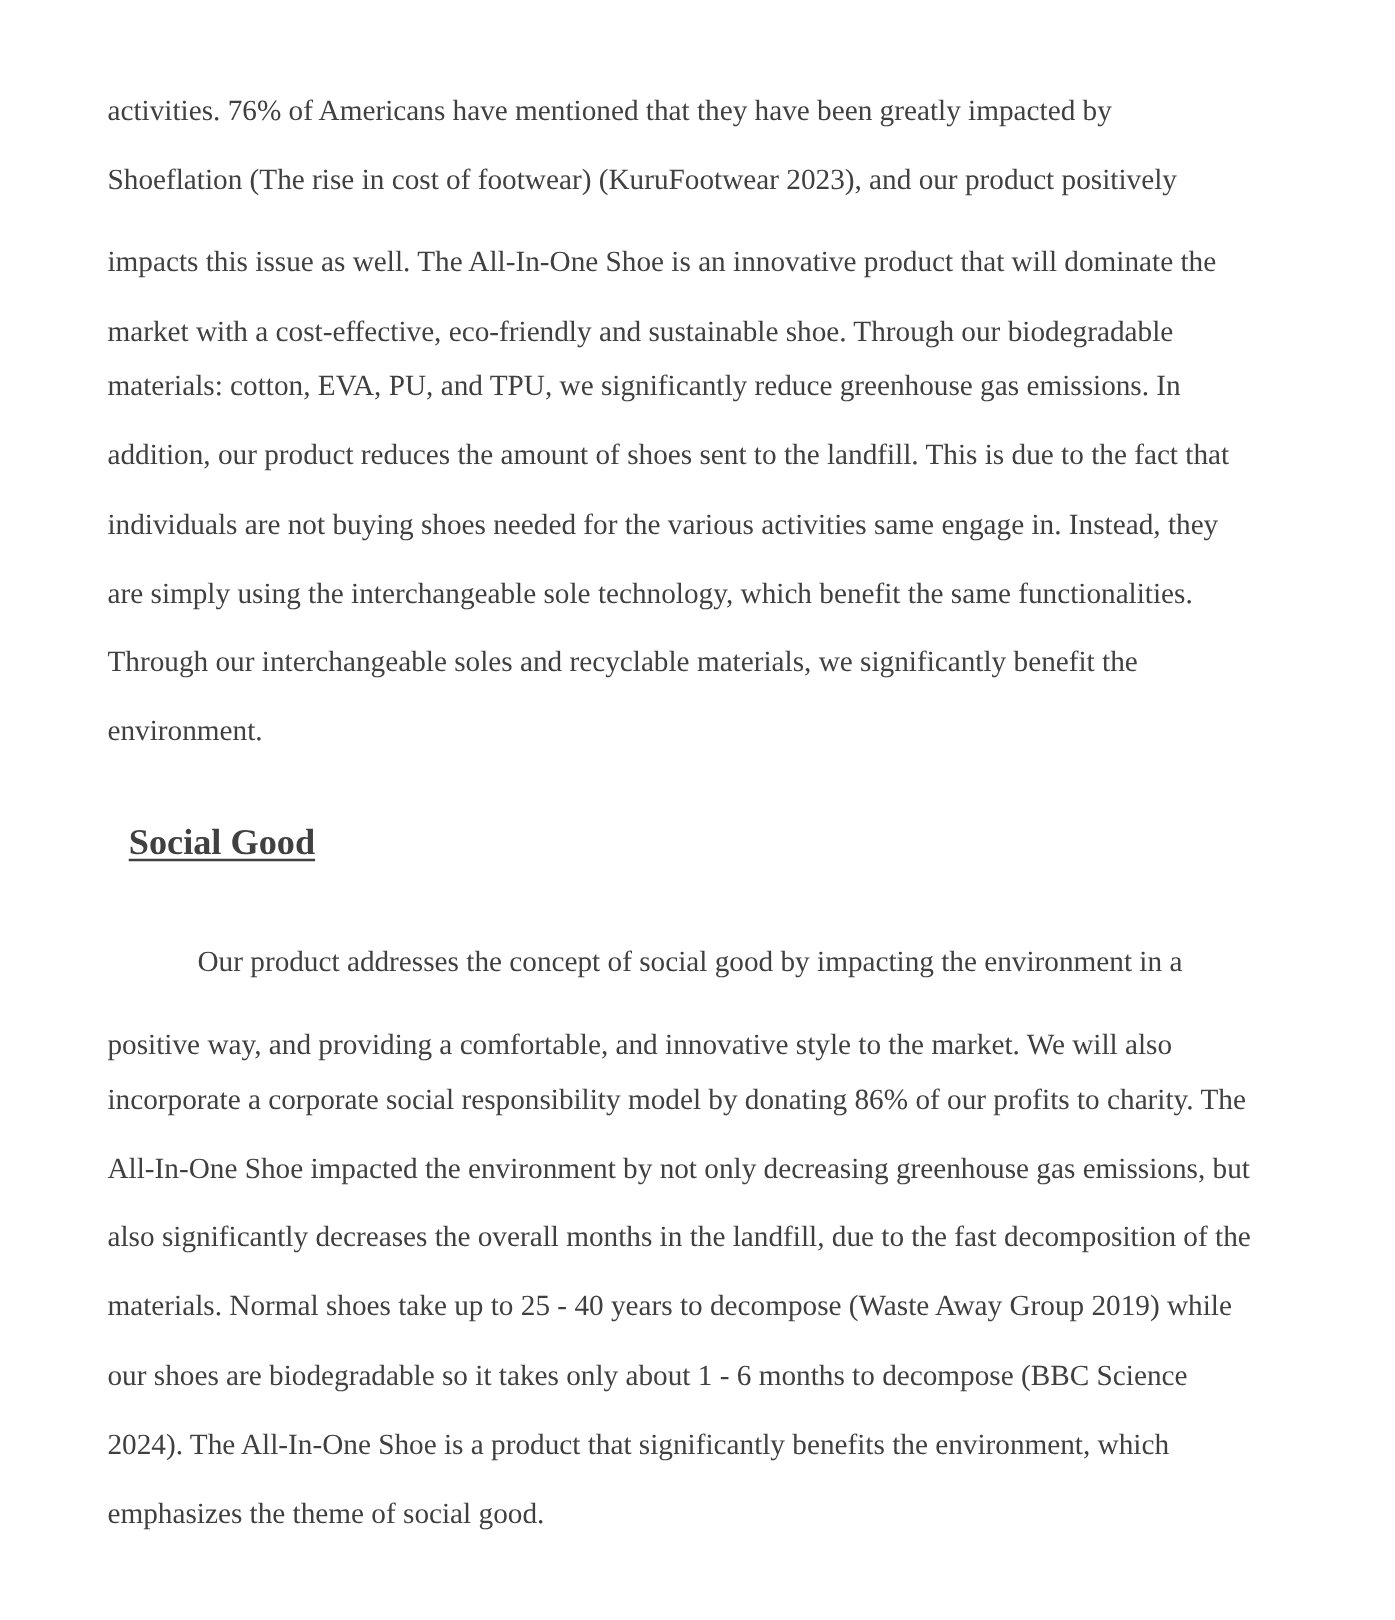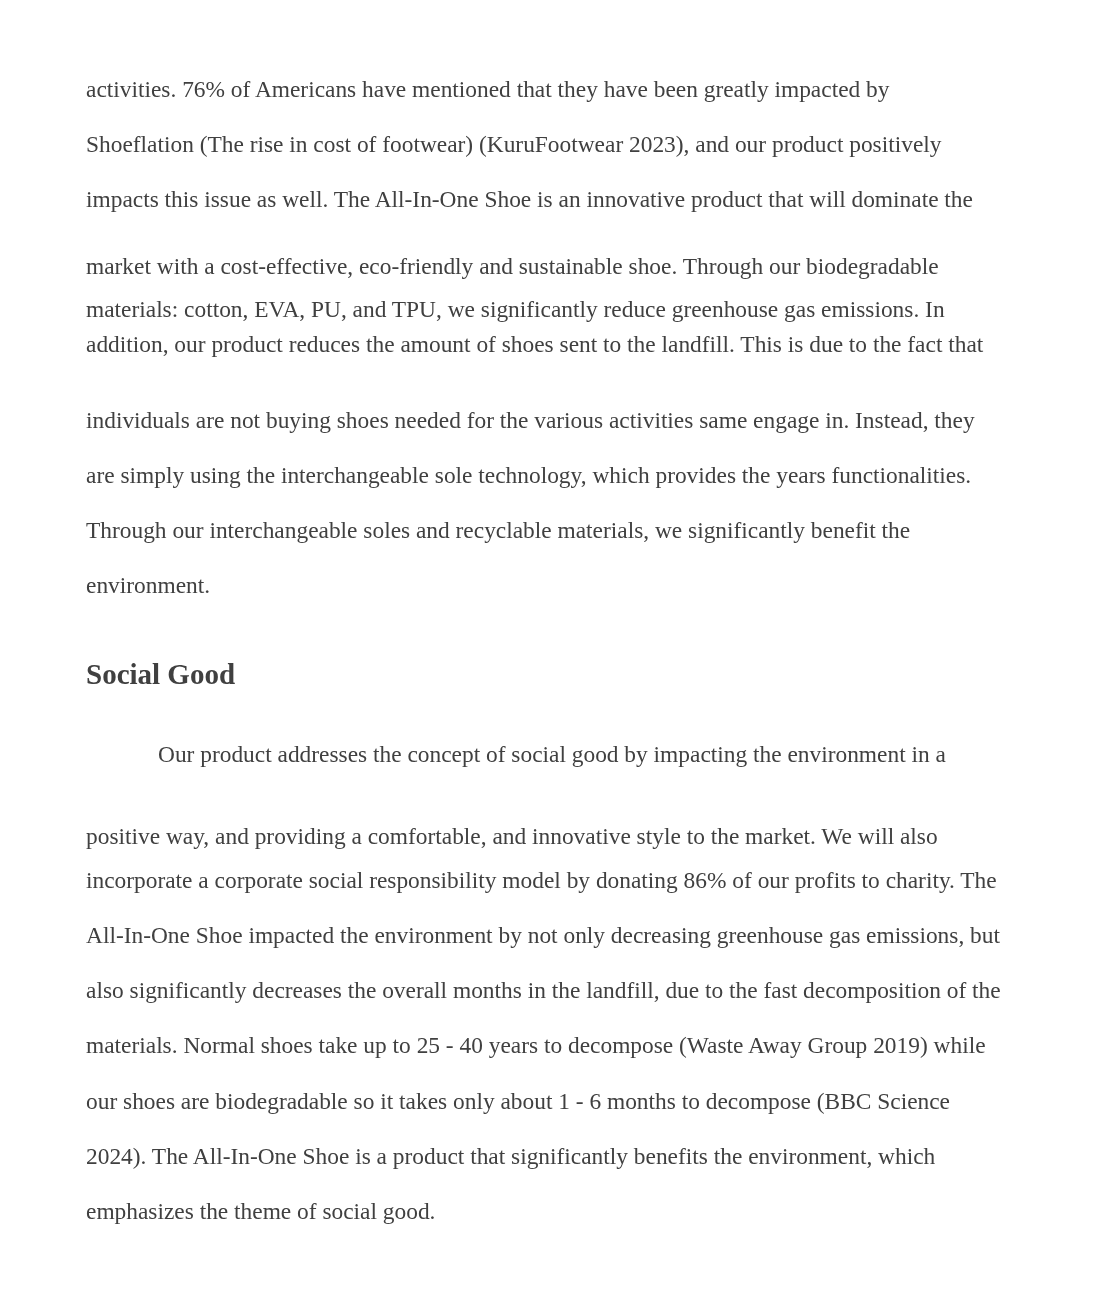--- a/index.html
+++ b/index.html
@@ -25,52 +25,53 @@
       position: absolute;
       left: 0;
       white-space: nowrap;
       font-size: 23.4px;
       line-height: 28px;
       color: #404040;
       text-align: right;
     }
     .heading {
       position: absolute;
-      left: 0;
+      left: 17px;
       font-size: 29px;
       font-weight: bold;
       line-height: 34px;
       color: #404040;
+      text-decoration: underline;
       text-decoration-thickness: 2px;
       text-underline-offset: 4px;
       white-space: nowrap;
     }
   </style>
 </head>
 <body>
 
 <div class="page">
 
   <div>
     <div class="line" style="top:75px">activities. 76% of Americans have mentioned that they have been greatly impacted by</div>
     <div class="line" style="top:130px">Shoeflation (The rise in cost of footwear) (KuruFootwear 2023), and our product positively</div>
-    <div class="line" style="top:185px">impacts this issue as well. The All-In-One Shoe is an innovative product that will dominate the</div>
+    <div class="line" style="top:196px">impacts this issue as well. The All-In-One Shoe is an innovative product that will dominate the</div>
     <div class="line" style="top:252px">market with a cost-effective, eco-friendly and sustainable shoe. Through our biodegradable</div>
     <div class="line" style="top:295px">materials: cotton, EVA, PU, and TPU, we significantly reduce greenhouse gas emissions. In</div>
-    <div class="line" style="top:330px">addition, our product reduces the amount of shoes sent to the landfill. This is due to the fact that</div>
+    <div class="line" style="top:350px">addition, our product reduces the amount of shoes sent to the landfill. This is due to the fact that</div>
     <div class="line" style="top:406px">individuals are not buying shoes needed for the various activities same engage in. Instead, they</div>
-    <div class="line" style="top:461px">are simply using the interchangeable sole technology, which provides the years functionalities.</div>
+    <div class="line" style="top:461px">are simply using the interchangeable sole technology, which benefit the same functionalities.</div>
     <div class="line" style="top:516px">Through our interchangeable soles and recyclable materials, we significantly benefit the</div>
     <div class="line" style="top:571px">environment.</div>
   </div>
 
   <div class="heading" style="top:657px">Social Good</div>
 
   <div>
-    <div class="line" style="top:740px; left:72px">Our product addresses the concept of social good by impacting the environment in a</div>
+    <div class="line" style="top:756px; left:72px">Our product addresses the concept of social good by impacting the environment in a</div>
     <div class="line" style="top:822px">positive way, and providing a comfortable, and innovative style to the market. We will also</div>
     <div class="line" style="top:866px">incorporate a corporate social responsibility model by donating 86% of our profits to charity. The</div>
     <div class="line" style="top:921px">All-In-One Shoe impacted the environment by not only decreasing greenhouse gas emissions, but</div>
     <div class="line" style="top:976px">also significantly decreases the overall months in the landfill, due to the fast decomposition of the</div>
     <div class="line" style="top:1031px">materials. Normal shoes take up to 25 - 40 years to decompose (Waste Away Group 2019) while</div>
     <div class="line" style="top:1087px">our shoes are biodegradable so it takes only about 1 - 6 months to decompose (BBC Science</div>
     <div class="line" style="top:1142px">2024). The All-In-One Shoe is a product that significantly benefits the environment, which</div>
     <div class="line" style="top:1197px">emphasizes the theme of social good.</div>
   </div>
 

